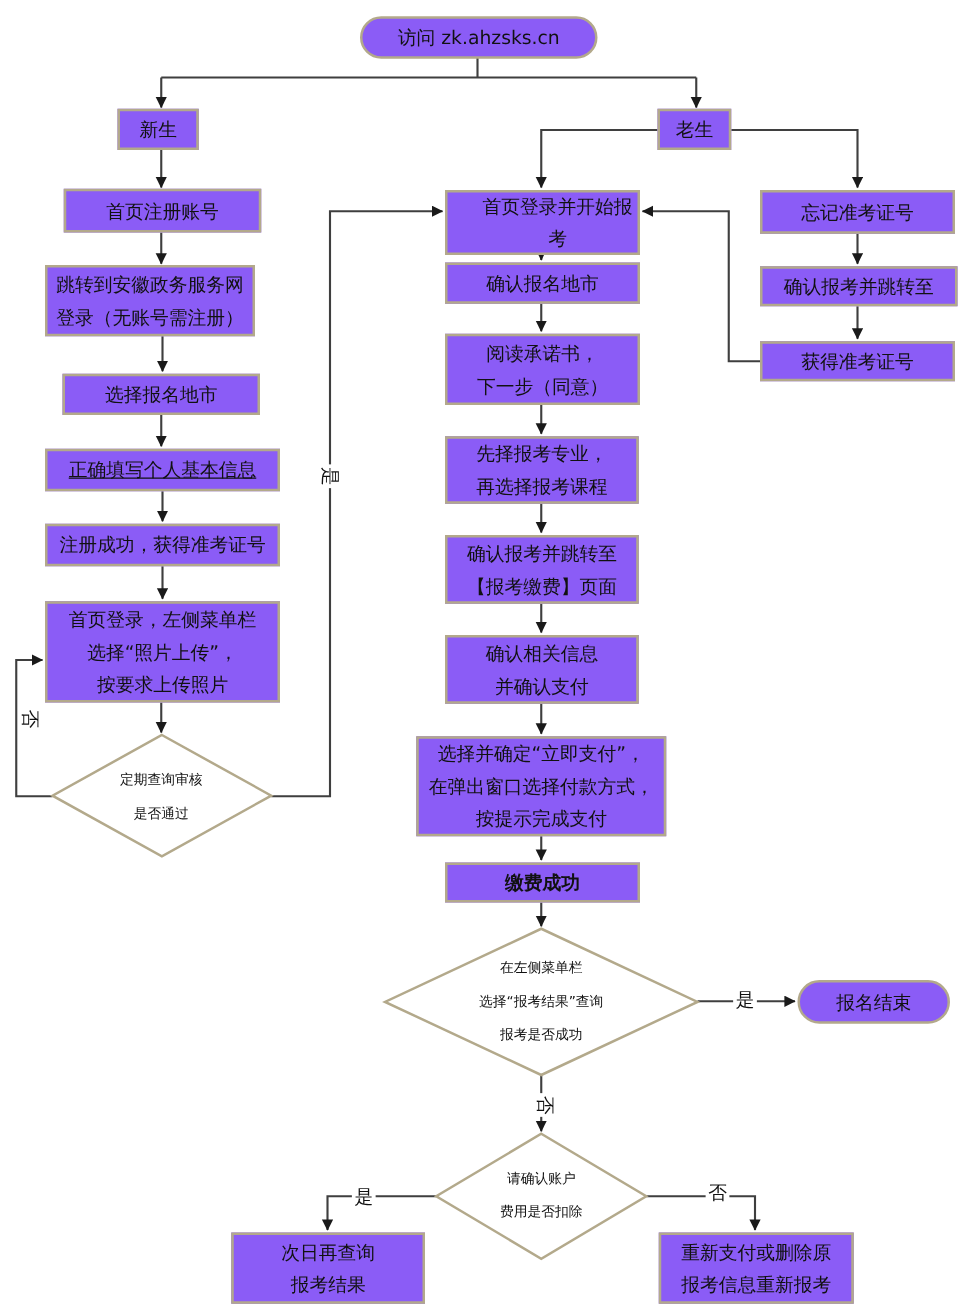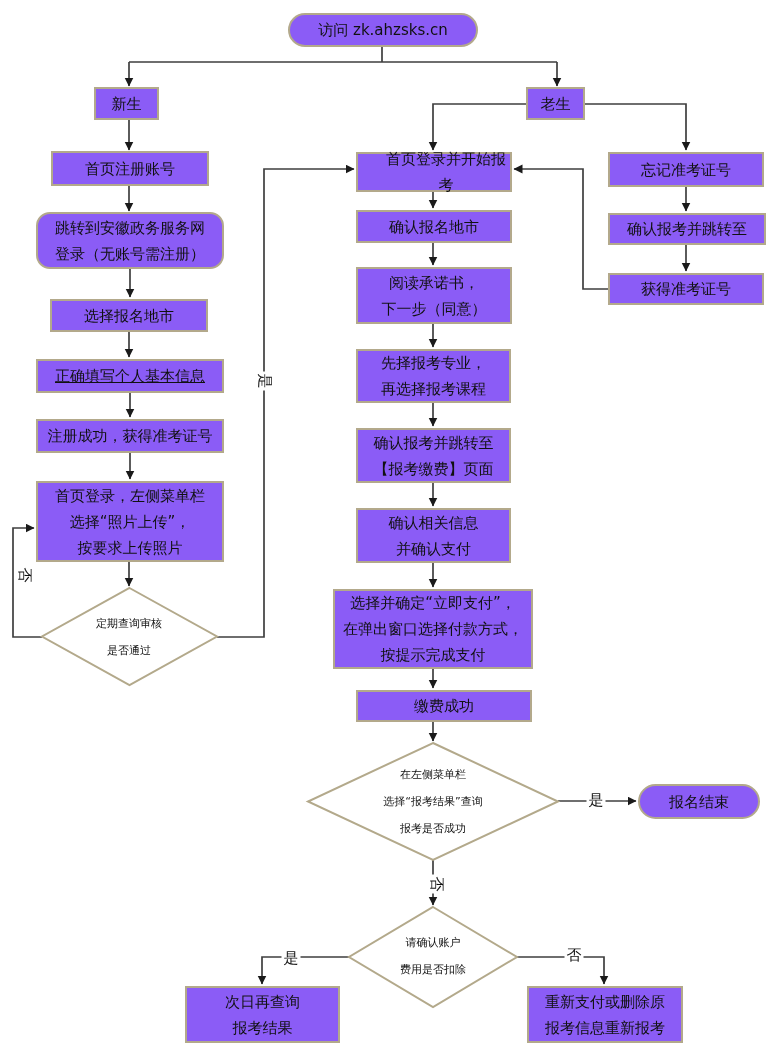--- a/index.html
+++ b/index.html
@@ -87,45 +87,45 @@
       <polygon points="433,743 558,801.5 433,860 308,801.5"></polygon>
       <polygon points="433,907 517,957 433,1007 349,957"></polygon>
     </g>
   </svg>
 
   <div class="node pill" style="left:288px; top:13px; width:190px; height:34px;">访问 zk.ahzsks.cn</div>
   <div class="node" style="left:94px; top:87px; width:65px; height:33px;">新生</div>
   <div class="node" style="left:526px; top:87px; width:59px; height:33px;">老生</div>
 
   <div class="node" style="left:51px; top:151px; width:158px; height:35px;">首页注册账号</div>
-  <div class="node" style="left:36px; top:212px; width:188px; height:57px;border-radius:14px;">跳转到安徽政务服务网
+  <div class="node" style="left:36px; top:212px; width:168px; height:57px;">跳转到安徽政务服务网
 登录（无账号需注册）</div>
   <div class="node" style="left:50px; top:299px; width:158px; height:33px;">选择报名地市</div>
   <div class="node" style="left:36px; top:359px; width:188px; height:34px;text-decoration:underline;">正确填写个人基本信息</div>
   <div class="node" style="left:36px; top:419px; width:188px; height:34px;text-align:center;">注册成功，获得准考证号</div>
   <div class="node" style="left:36px; top:481px; width:188px; height:81px;">首页登录，左侧菜单栏
 选择“照片上传”，
 按要求上传照片</div>
   <div class="dtext" style="left:129px; top:637px; width:170px;">定期查询审核
 是否通过</div>
 
-  <div class="node" style="left:356px; top:152px; width:156px; height:40px;padding-left:24px;">首页登录并开始报考</div>
+  <div class="node" style="left:356px; top:152px; width:156px; height:52px;padding-left:24px;">首页登录并开始报考</div>
   <div class="node" style="left:356px; top:210px; width:156px; height:33px;">确认报名地市</div>
   <div class="node" style="left:356px; top:267px; width:156px; height:57px;">阅读承诺书，
 下一步（同意）</div>
   <div class="node" style="left:356px; top:349px; width:155px; height:54px;">先择报考专业，
 再选择报考课程</div>
   <div class="node" style="left:356px; top:428px; width:155px; height:55px;">确认报考并跳转至
 【报考缴费】页面</div>
   <div class="node" style="left:356px; top:508px; width:155px; height:55px;">确认相关信息
 并确认支付</div>
   <div class="node" style="left:333px; top:589px; width:200px; height:80px;">选择并确定“立即支付”，
 在弹出窗口选择付款方式，
 按提示完成支付</div>
-  <div class="node" style="left:356px; top:690px; width:176px; height:32px;">缴费成功</div>
+  <div class="node" style="left:356px; top:690px; width:156px; height:32px;font-weight:bold;">缴费成功</div>
   <div class="dtext" style="left:433px; top:801px; width:210px;">在左侧菜单栏
 选择“报考结果”查询
 报考是否成功</div>
   <div class="node pill" style="left:638px; top:784px; width:122px; height:35px;">报名结束</div>
   <div class="dtext" style="left:433px; top:956px; width:140px;">请确认账户
 费用是否扣除</div>
   <div class="node" style="left:185px; top:986px; width:155px; height:57px;">次日再查询
 报考结果</div>
   <div class="node" style="left:527px; top:986px; width:156px; height:57px;">重新支付或删除原
 报考信息重新报考</div>

